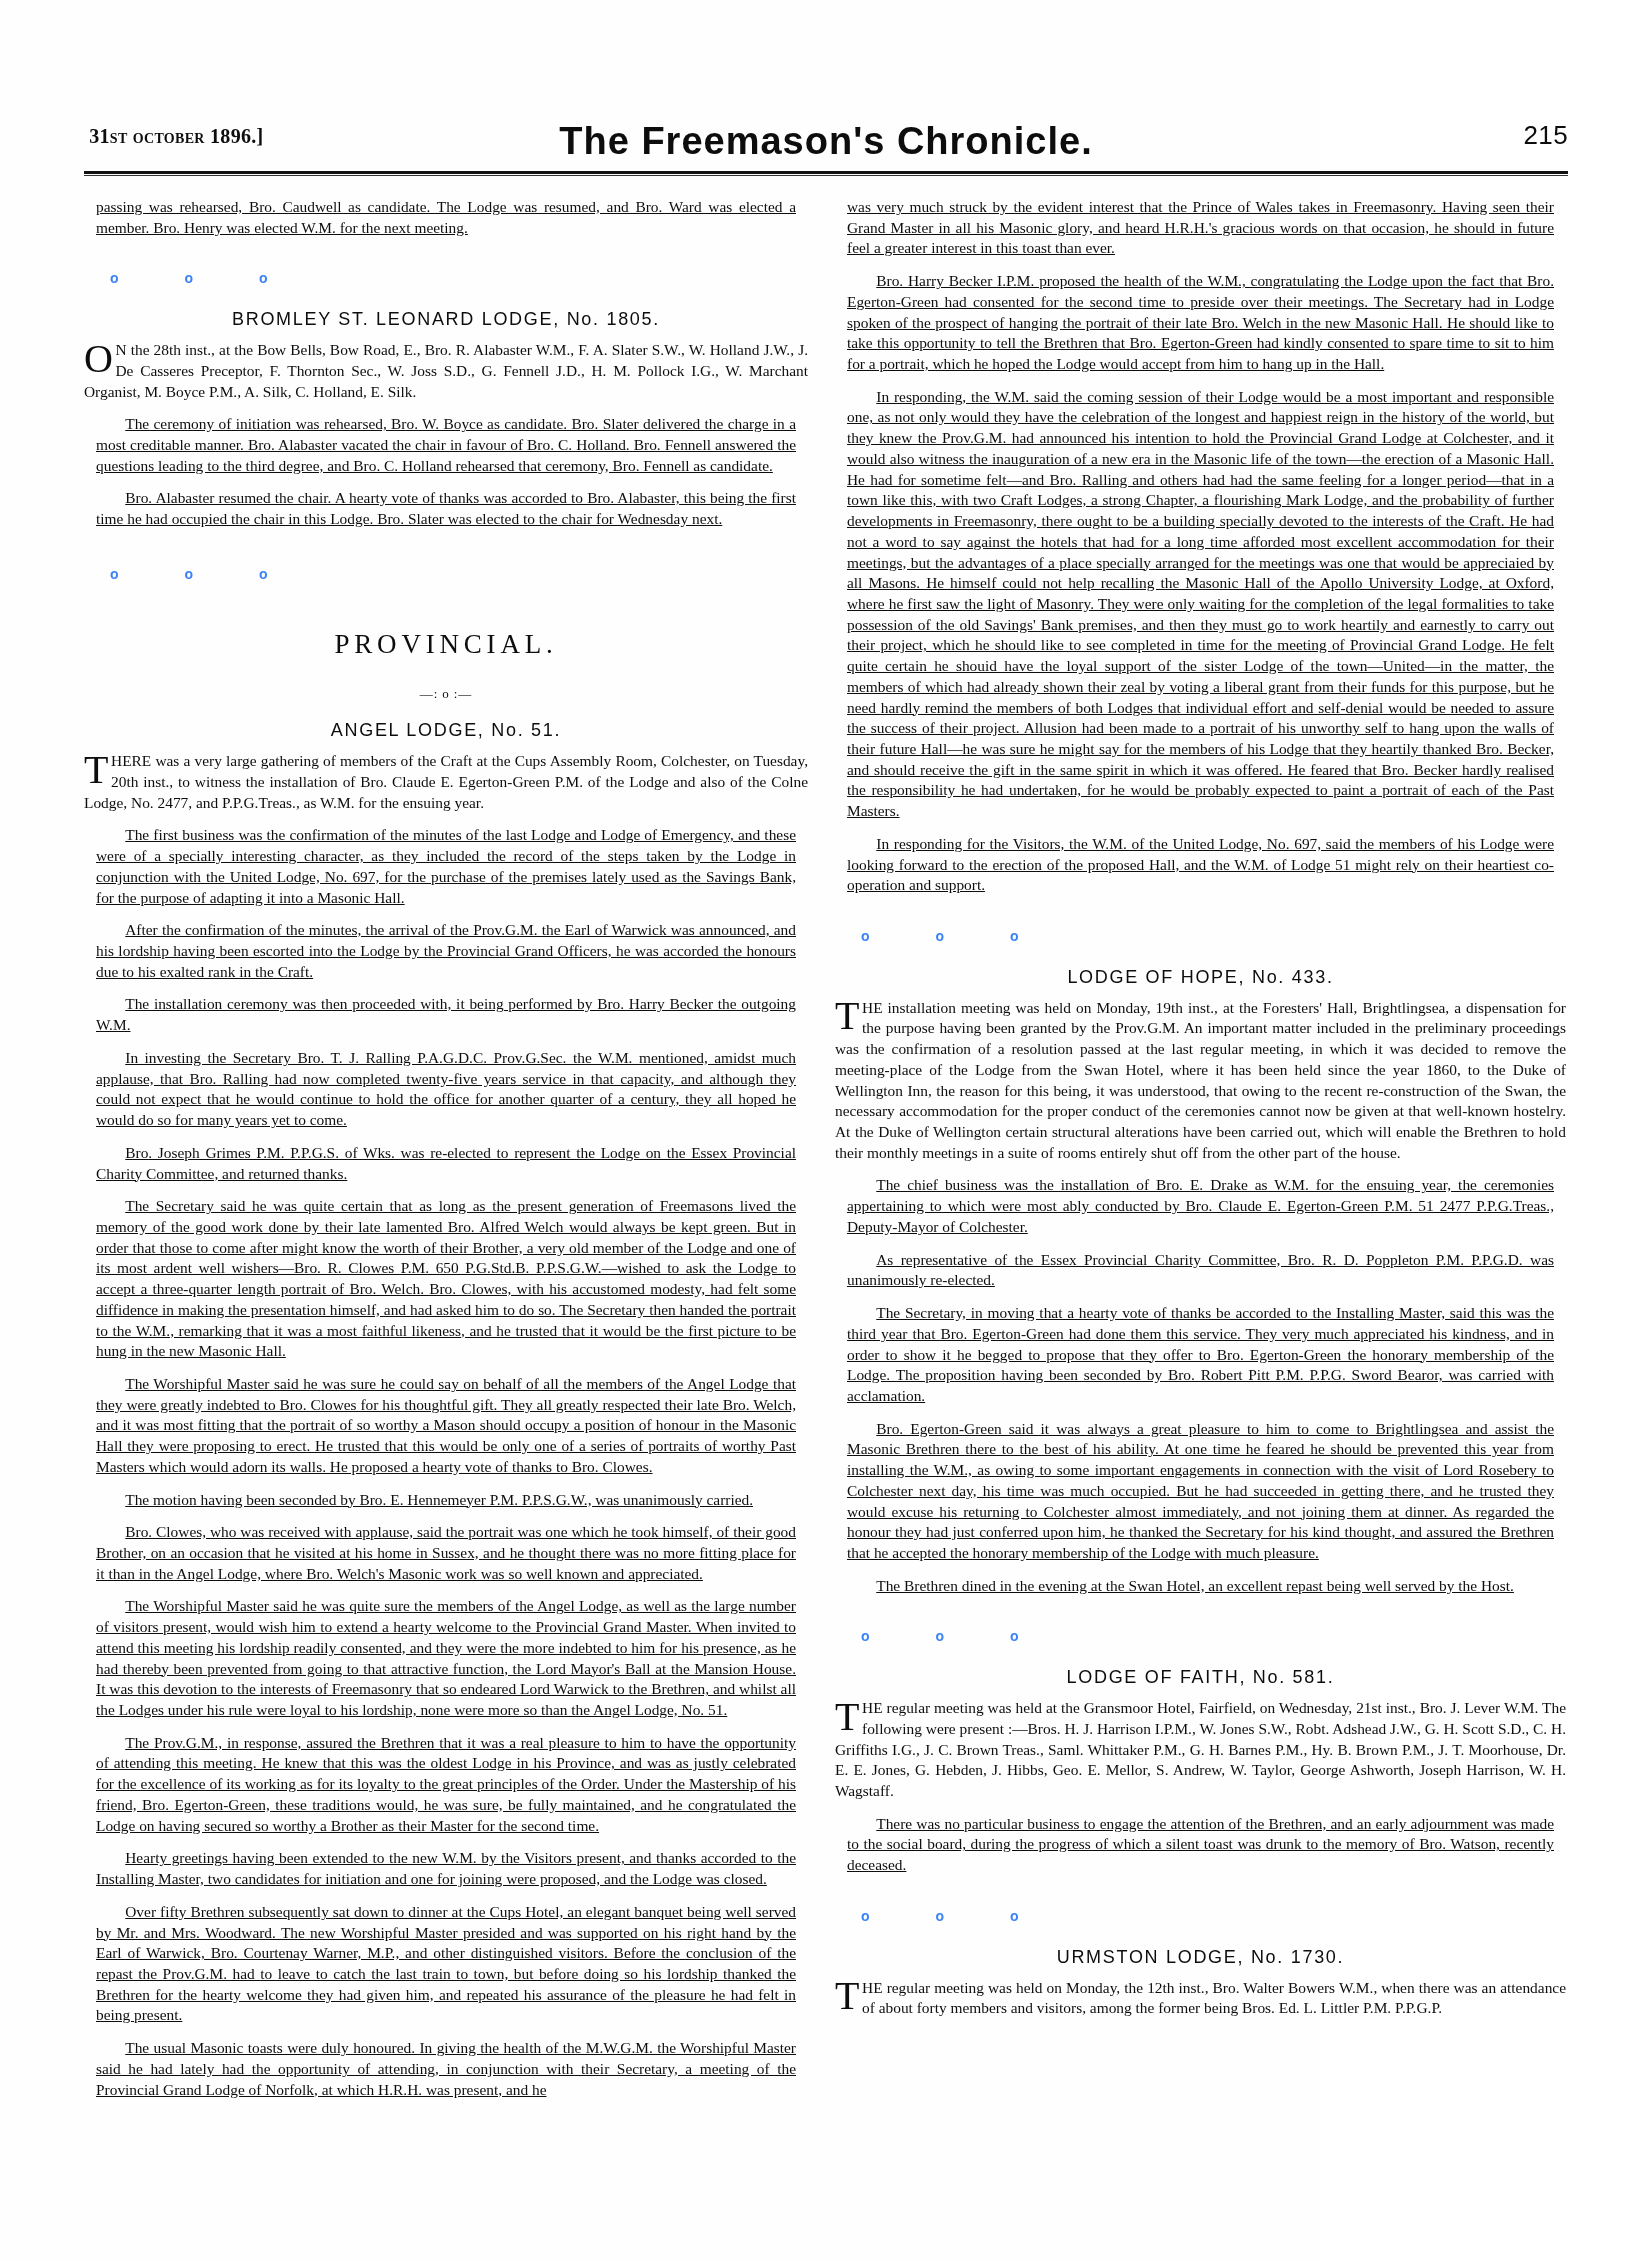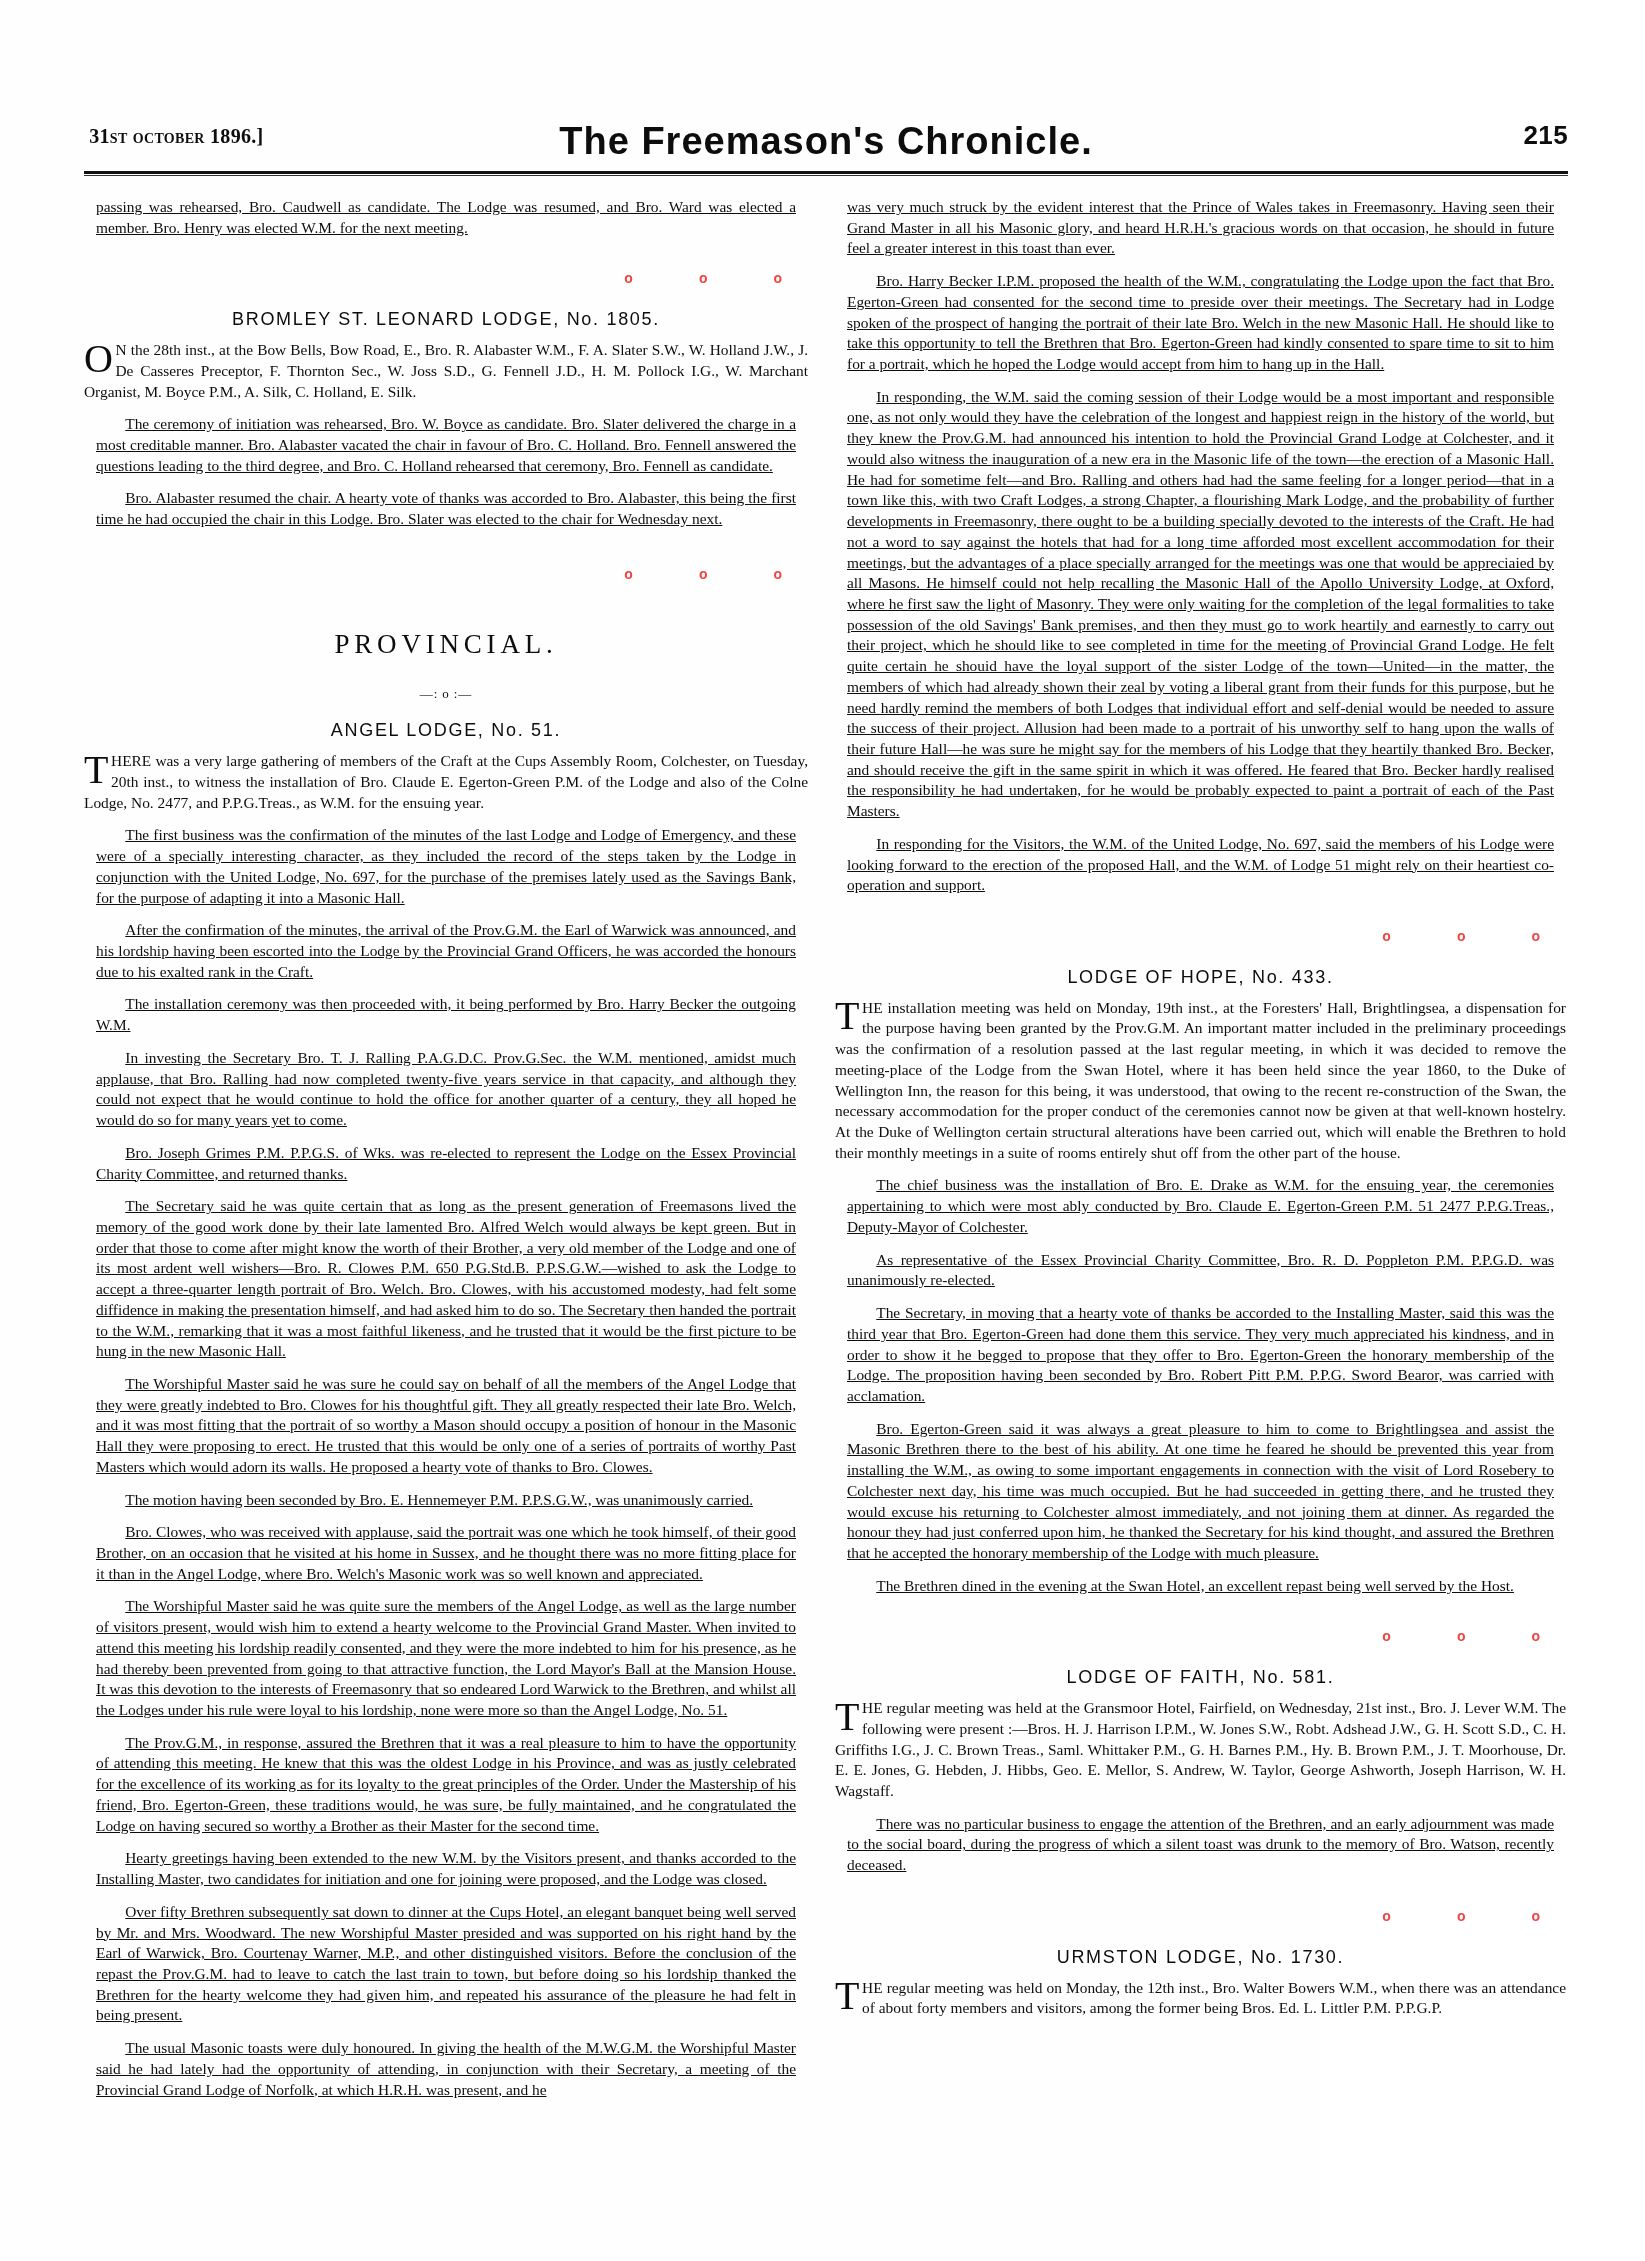--- a/index.html
+++ b/index.html
@@ -58,21 +58,21 @@
     font-weight: bold;
     letter-spacing: 1px;
     white-space: nowrap;
   }
   .masthead-pageno {
     position: absolute;
     right: 0px;
     top: 0px;
     font-family: "Liberation Sans", sans-serif;
     font-size: 26px;
-    font-weight: bold;
+    font-weight: normal;
     letter-spacing: 0.4px;
   }
   .rule {
     position: absolute;
     left: 84px;
     top: 171px;
     width: 1484px;
     height: 2.6px;
     background: #111;
   }
@@ -130,27 +130,27 @@
   }
   h1.section-head {
     margin: 11px;
     font-family: "Liberation Serif", serif;
     font-size: 27px;
     font-weight: normal;
     letter-spacing: 4.8px;
     text-align: center;
   }
   .ornament {
-    text-align: right;
+    text-align: left;
     font-family: "Liberation Sans", sans-serif;
     font-size: 14px;
     font-weight: bold;
     letter-spacing: 26px;
     text-indent: 26px;
-    color: #ef4444;
+    color: #3b82f6;
   }
   .dash-orn {
     text-align: center;
     font-family: "Liberation Serif", serif;
     font-size: 13px;
     letter-spacing: 0.9px;
   }
   .sp-10 { height: 8.7px; }
   .sp-14 { height: 12.2px; }
   .sp-18 { height: 15.7px; }

